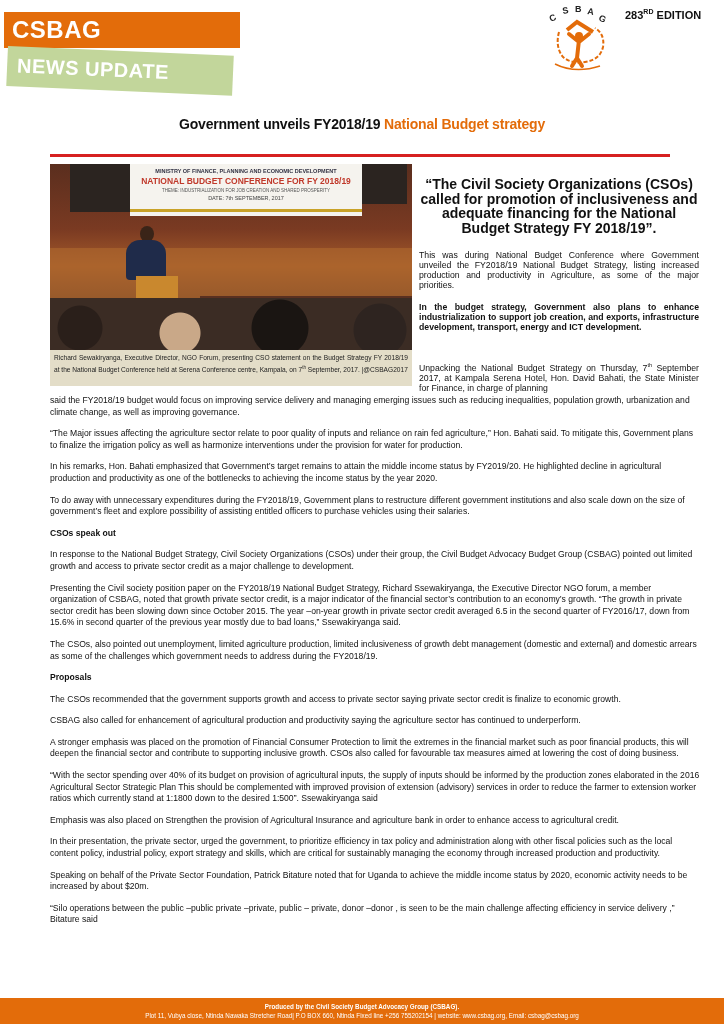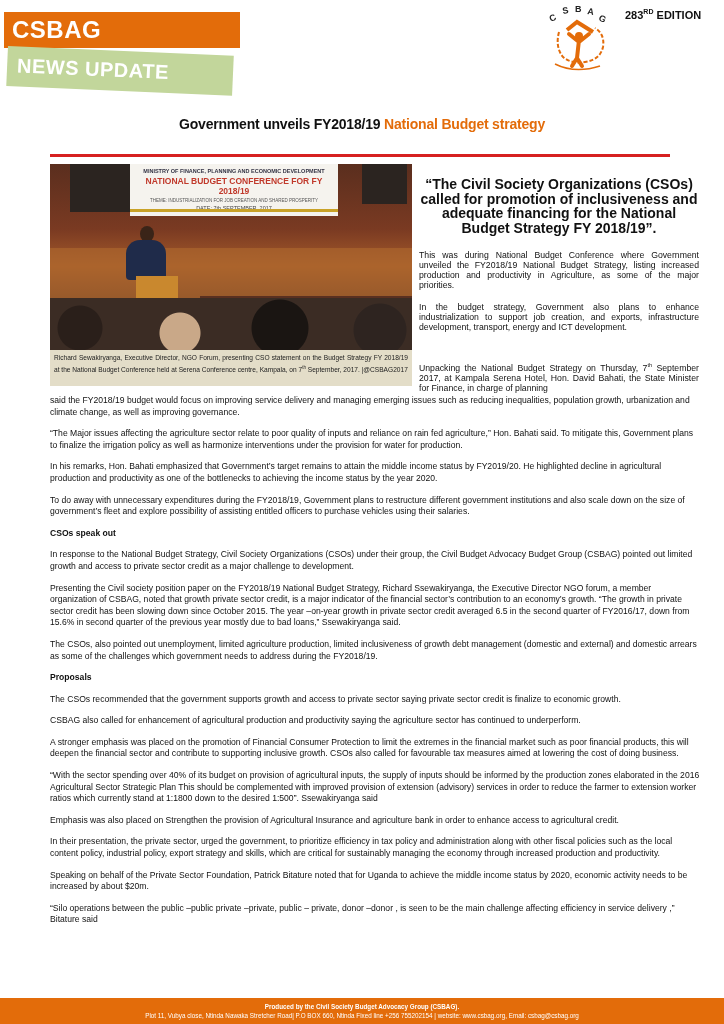--- a/index.html
+++ b/index.html
@@ -36,21 +36,21 @@
       position: absolute; left: 50px; top: 154px; width: 620px; height: 3px; background: #d62020;
     }
 
     
     .photo {
       position: absolute; left: 50px; top: 164px; width: 362px; height: 186px;
       background: linear-gradient(180deg, #5a2e1e 0%, #7a3a22 35%, #a45a2a 55%, #6b3e26 75%, #3a2a22 100%);
       overflow: hidden;
     }
     .photo .banner {
-      position: absolute; left: 80px; top: 0; width: 208px; height: 52px; background: #f5f3ee;
+      position: absolute; left: 80px; top: 0; width: 232px; height: 52px; background: #f5f3ee;
       text-align: center; padding-top: 4px;
     }
     .photo .banner .l1 { font-size: 5.5px; color: #334; font-weight: bold; }
     .photo .banner .l2 { font-size: 8.5px; color: #c0392b; font-weight: bold; margin-top: 2px; }
     .photo .banner .l3 { font-size: 4.5px; color: #555; margin-top: 2px; }
     .photo .banner .l4 { font-size: 5.5px; color: #444; margin-top: 2px; }
     .photo .banner .stripe { position: absolute; left: 0; bottom: 4px; width: 100%; height: 3px; background: #c9a227; }
     .photo .dark-l { position: absolute; left: 20px; top: 0; width: 60px; height: 48px; background: #2b2420; }
     .photo .dark-r { position: absolute; left: 312px; top: 0; width: 45px; height: 40px; background: #2b2420; }
     .photo .panel { position: absolute; left: 0; top: 84px; width: 362px; height: 50px; background: #b06a2e; opacity: 0.6; }
@@ -142,21 +142,21 @@
   <div class="podium"></div>
   <div class="crowd"></div>
 </div>
 <div class="caption">
   <span>Richard Sewakiryanga, Executive Director, NGO Forum, presenting CSO statement on the Budget Strategy FY 2018/19 at the National Budget Conference held at Serena Conference centre, Kampala, on 7</span><sup>th</sup><span> September, 2017. |@CSBAG2017</span>
 </div>
 
 <div class="pull-quote">“The Civil Society Organizations (CSOs) called for promotion of inclusiveness and adequate financing for the National Budget Strategy FY 2018/19”.</div>
 
 <div class="rcol" style="top:250px;">This was during National Budget Conference where Government unveiled the FY2018/19 National Budget Strategy, listing increased production and productivity in Agriculture, as some of the major priorities.</div>
-<div class="rcol" style="top:302px;">In the budget strategy, Government also plans to enhance industrialization to support job creation, and exports, infrastructure development, transport, energy and ICT development.</div>
+<div class="rcol" style="top:302px;font-weight:bold;">In the budget strategy, Government also plans to enhance industrialization to support job creation, and exports, infrastructure development, transport, energy and ICT development.</div>
 <div class="rcol" style="top:360px;">
   <span>Unpacking the National Budget Strategy on Thursday, 7</span><sup>th</sup><span> September 2017, at Kampala Serena Hotel, Hon. David Bahati, the State Minister for Finance, in charge of planning</span>
 </div>
 
 <div class="body-text" style="top:395px;">
   <p>said the FY2018/19 budget would focus on improving service delivery and managing emerging issues such as reducing inequalities, population growth, urbanization and climate change, as well as improving governance.</p>
   <p>“The Major issues affecting the agriculture sector relate to poor quality of inputs and reliance on rain fed agriculture,” Hon.  Bahati said. To mitigate this, Government plans to finalize the irrigation policy as well as harmonize interventions under the provision for water for production.</p>
   <p>In his remarks, Hon.  Bahati emphasized that Government’s target remains to attain the middle income status by FY2019/20. He highlighted decline in agricultural production and productivity as one of the bottlenecks to achieving the income status by the year 2020.</p>
   <p>To do away with unnecessary expenditures during the FY2018/19, Government plans to restructure different government institutions and also scale down on the size of government’s fleet and explore possibility of assisting entitled officers to purchase vehicles using their salaries.</p>
   <p class="subhead">CSOs speak out</p>

